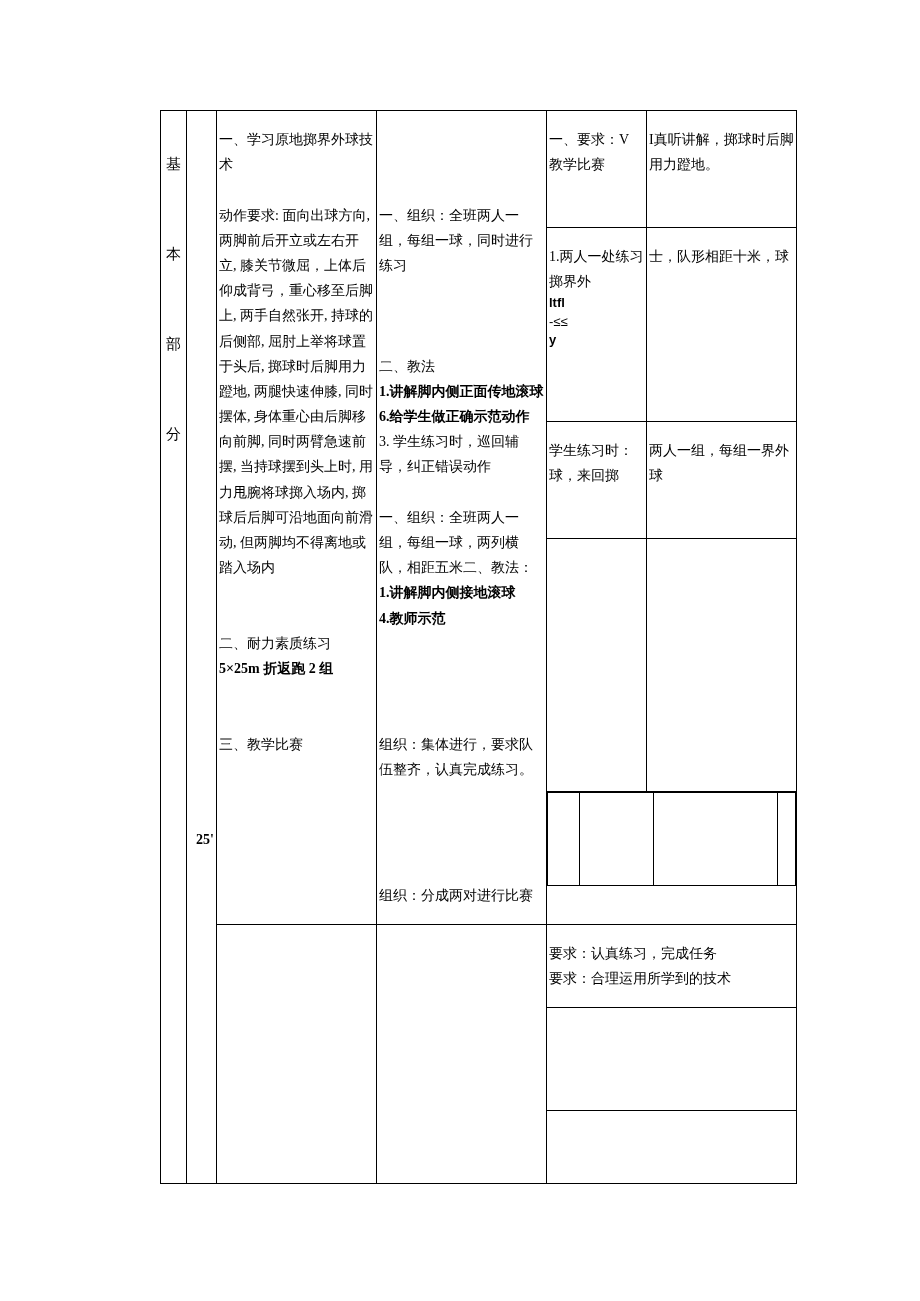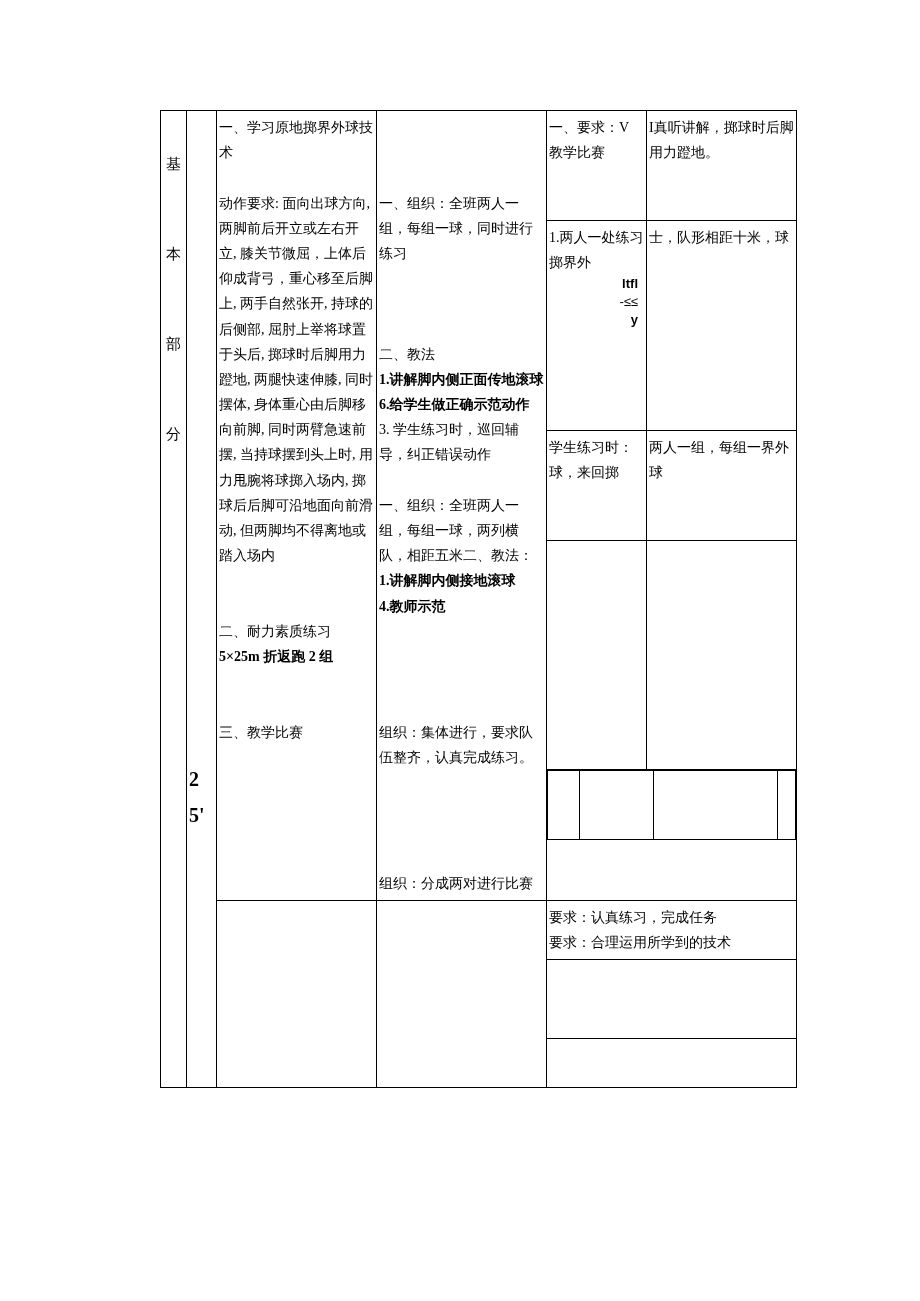--- a/index.html
+++ b/index.html
@@ -16,49 +16,48 @@
     box-sizing: border-box;
     padding: 110px 140px 110px 160px;
   }
   table {
     border-collapse: collapse;
     width: 100%;
     table-layout: fixed;
   }
   td {
     border: 1px solid #000;
-    padding: 4px 2px;
+    padding: 16px 2px;
     vertical-align: top;
     word-break: break-all;
   }
   .vtext {
     text-align: center;
     padding-top: 8px;
     line-height: 6;
     font-size: 15px;
   }
   .col-section { width: 26px; }
   .col-time    { width: 30px; }
   .col-content { width: 160px; }
   .col-method  { width: 170px; }
   .col-r1      { width: 100px; }
   .col-r2      { width: 150px; }
   .bold { font-weight: bold; }
   .diagram {
     font-family: Arial, sans-serif;
     font-size: 13px;
-    text-align: right;
     padding-right: 6px;
     line-height: 1.4;
   }
   .time-cell {
-    text-align: left;
+    text-align: right;
     vertical-align: middle;
     font-weight: bold;
-    font-size: 20px;
+    font-size: 14px;
     padding-top: 400px;
   }
   .nested {
     border-collapse: collapse;
     width: 100%;
   }
   .nested td {
     border: 1px solid #000;
   }
 </style>

